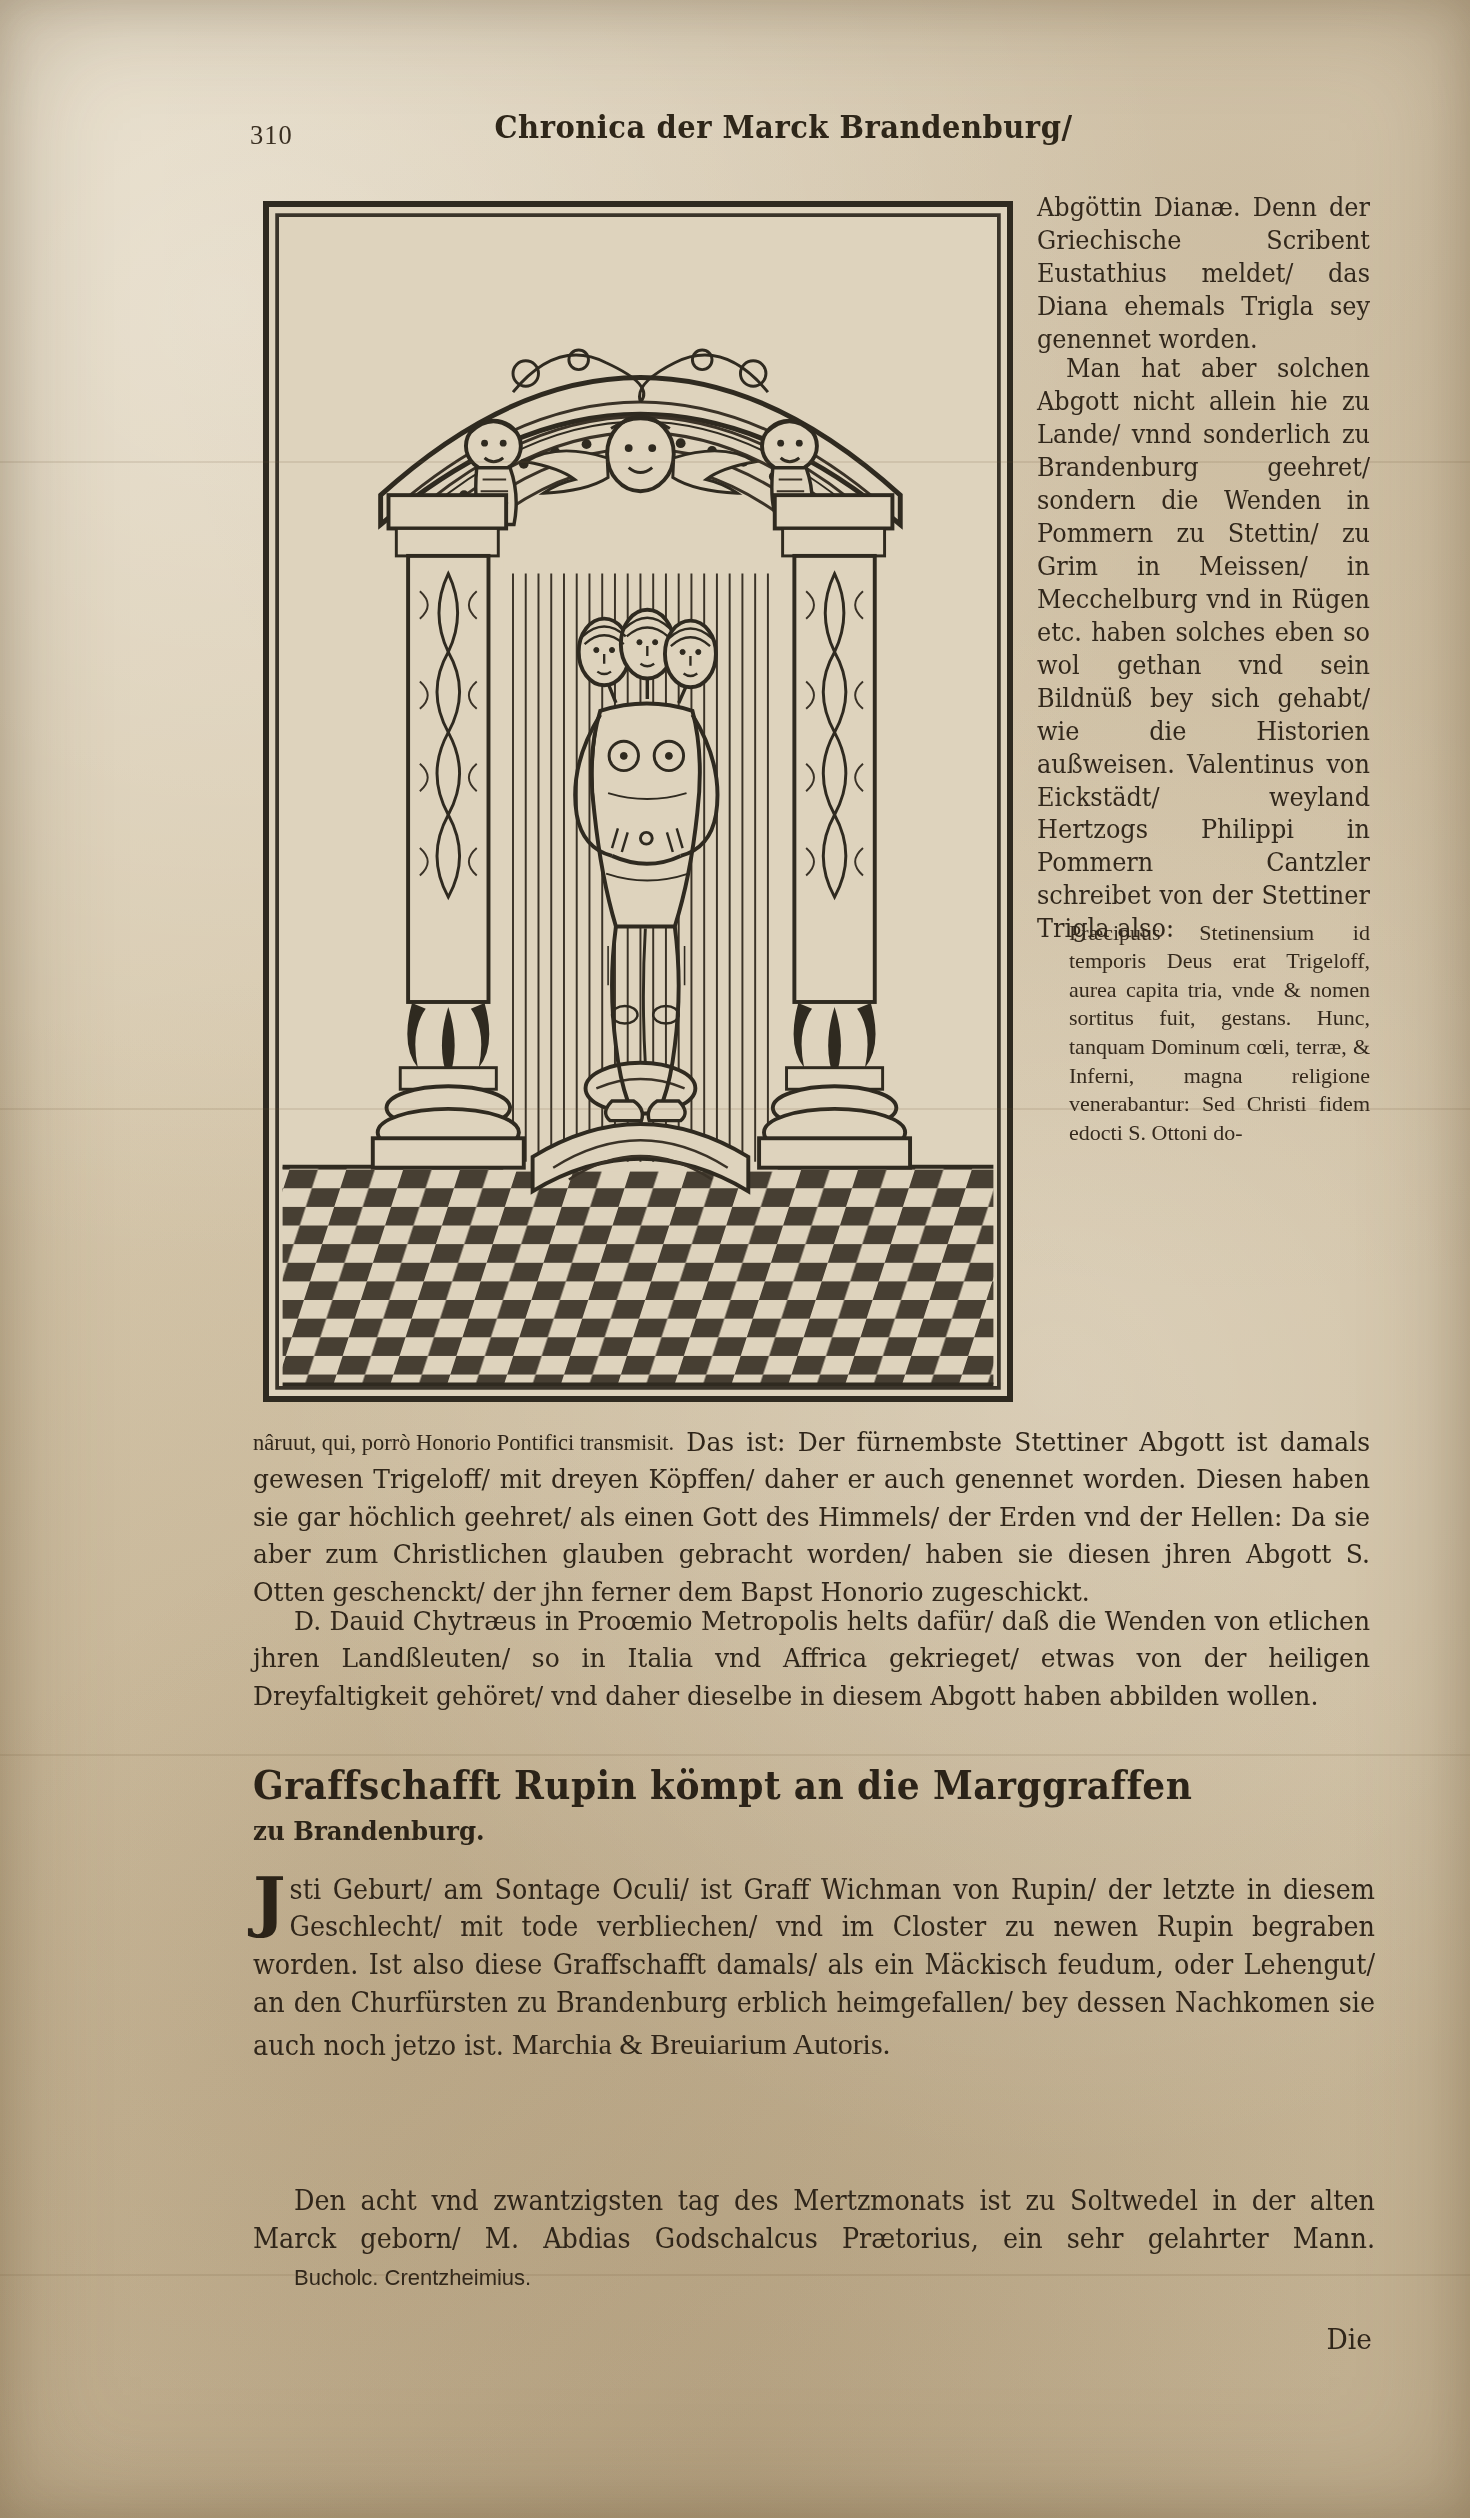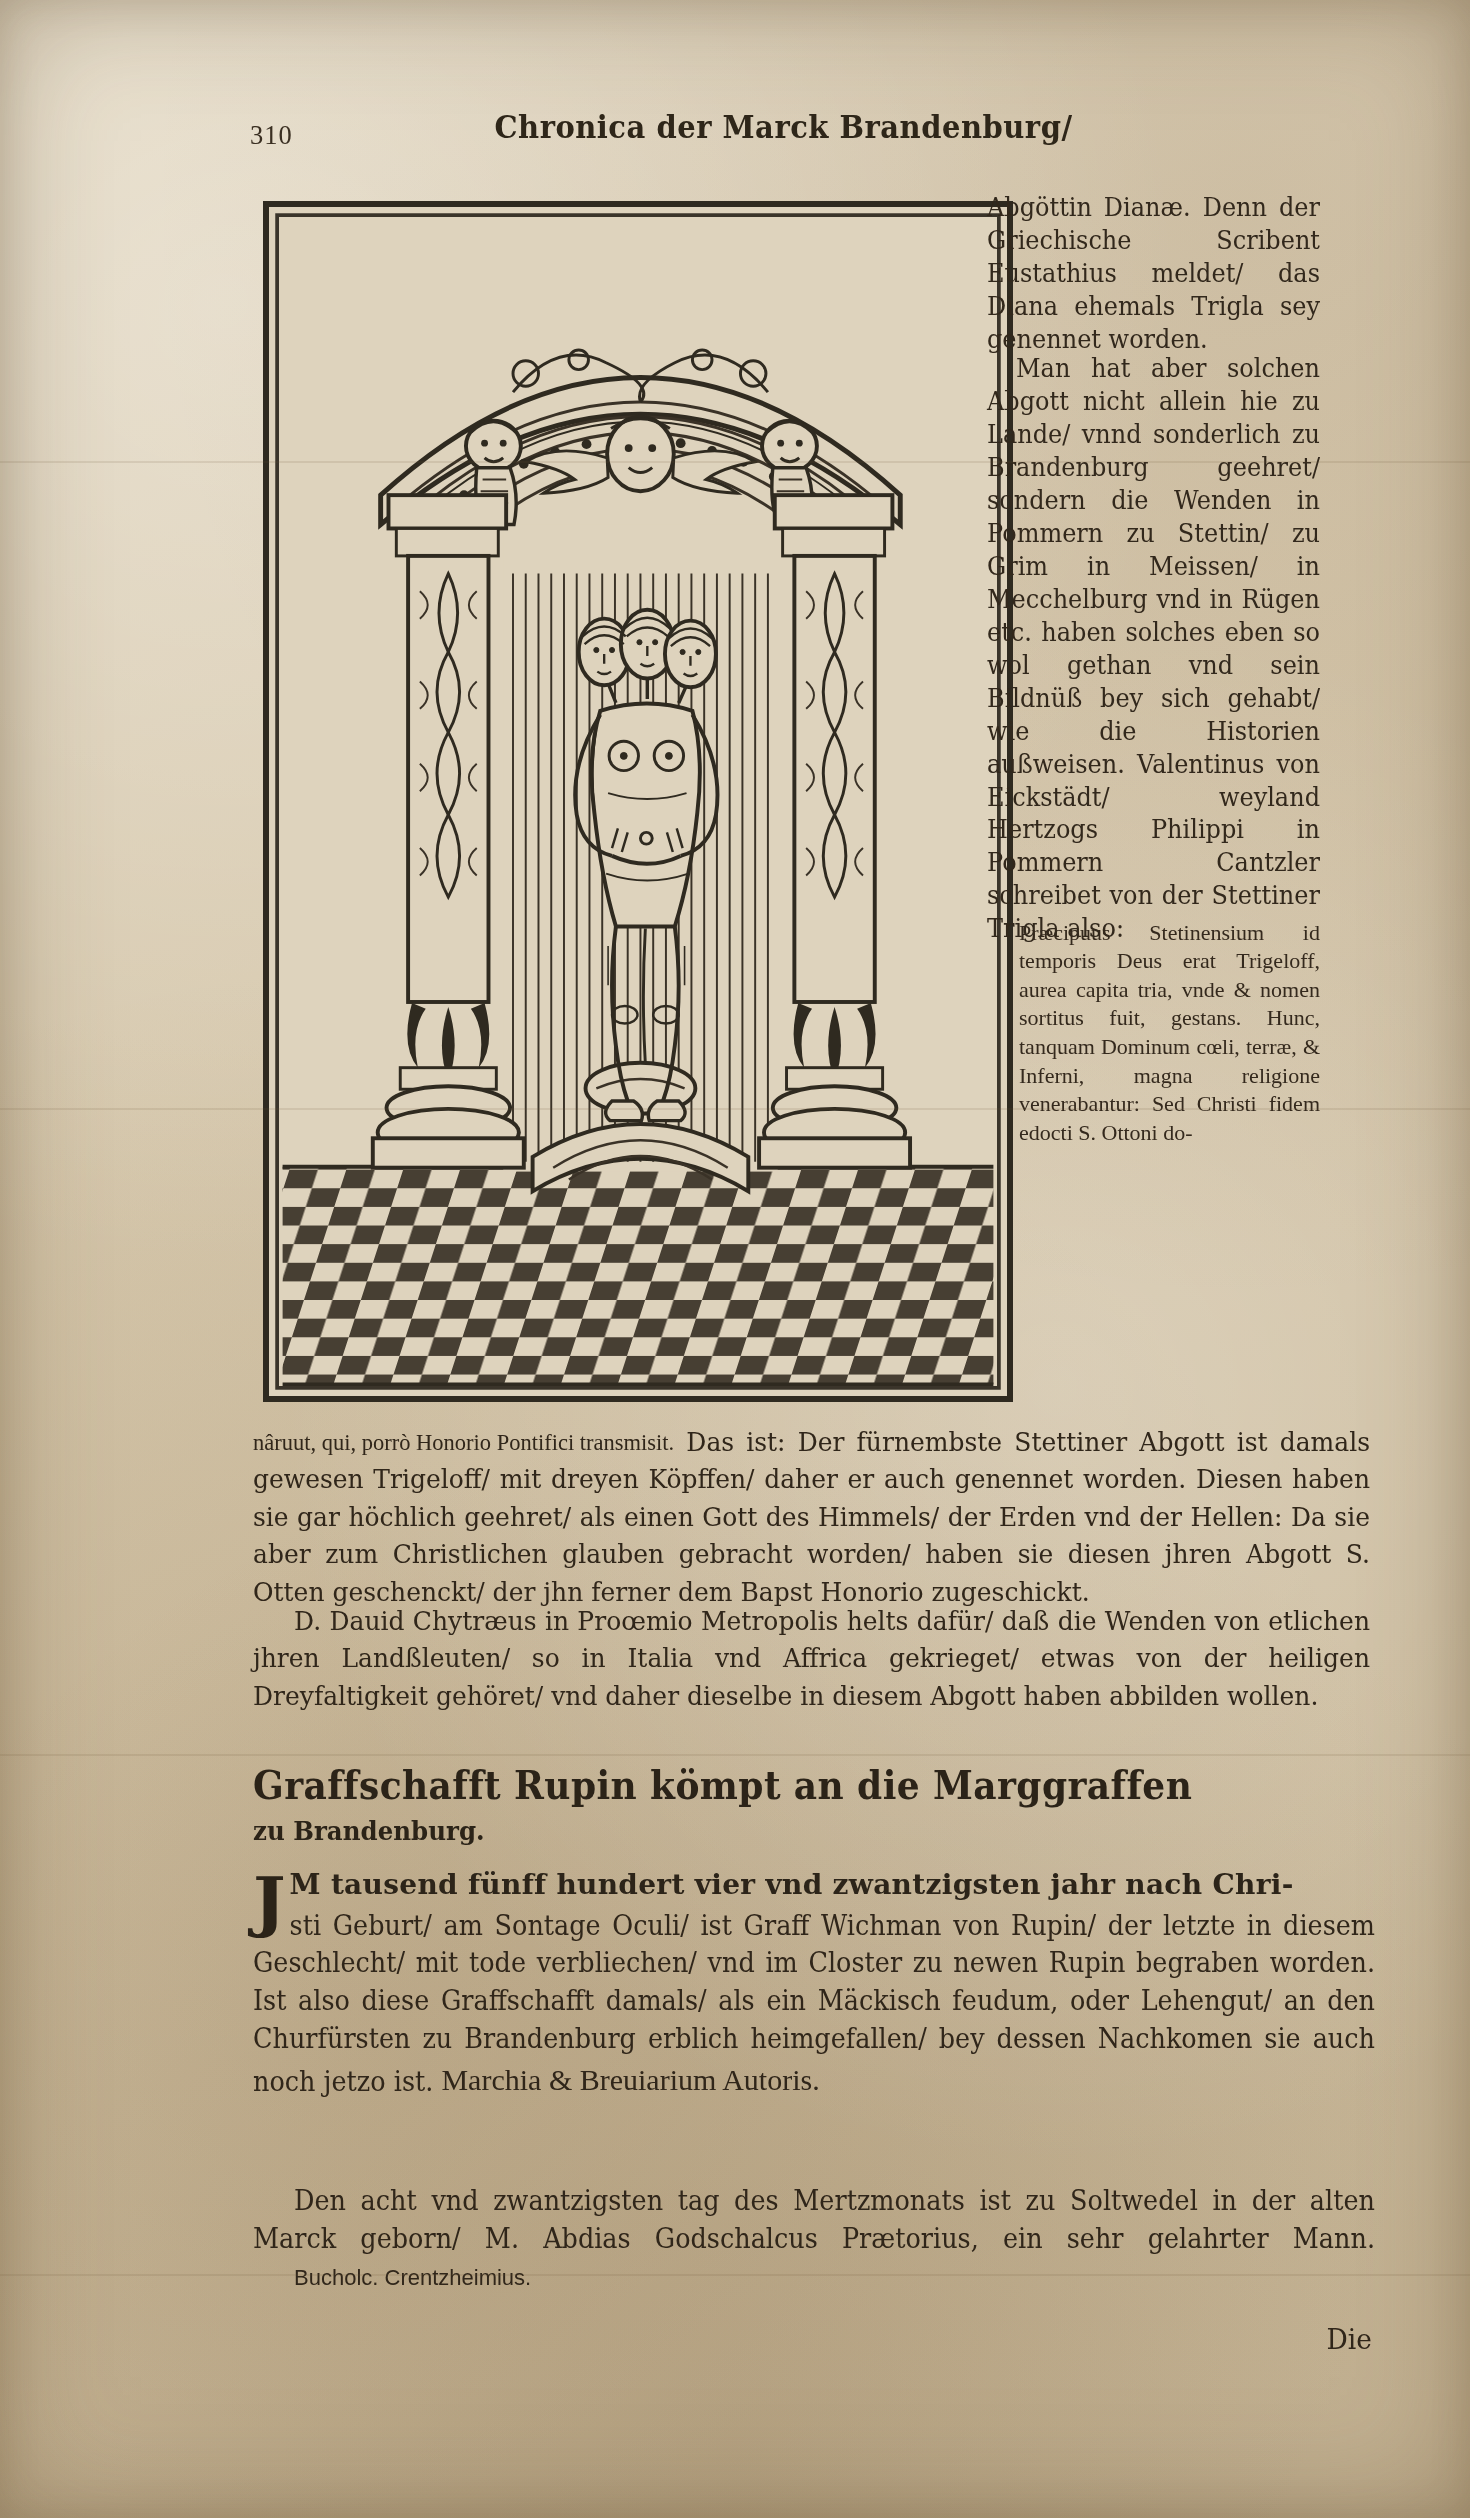--- a/index.html
+++ b/index.html
@@ -80,21 +80,21 @@
   }
   .woodcut .frame-inner {
     position: absolute;
     left: 13.7px; top: 13.7px; right: 13.7px; bottom: 13.7px;
     border: 2.9px solid #3a342a;
   }
   .woodcut svg { position: absolute; left: 0; top: 0; }
   
   .side-col {
     position: absolute;
-    left: 987px;
+    left: 1037px;
     top: 192px;
     width: 333px;
   }
   .side-col .frak {
     font-family: "DejaVu Serif", serif;
     font-size: 24px;
     line-height: 1.295;
     color: #32281c;
     text-align: justify;
     transform: scaleY(1.06);
@@ -495,21 +495,20 @@
       <p class="frakpara ind">D. Dauid Chytræus in Proœmio Metropolis helts dafür/ daß die Wenden von etlichen jhren Landßleuten/ so in Italia vnd Affrica gekrieget/ etwas von der heiligen Dreyfaltigkeit gehöret/ vnd daher dieselbe in diesem Abgott haben abbilden wollen.</p>
     </div>
 
     <div class="sec-head">
       <div class="line1">Graffschafft Rupin kömpt an die Marggraffen</div>
       <div class="line2">zu Brandenburg.</div>
     </div>
 
     <div class="open-block">
       <span class="dropcap">J</span>
-      <span class="open-first">M tausend fünff hundert vier vnd zwantzigsten jahr nach Chri-</span>
       <div class="open-rest">
         <span>sti Geburt/ am Sontage Oculi/ ist Graff Wichman von Rupin/ der letzte in diesem Geschlecht/ mit tode verbliechen/ vnd im Closter zu newen Rupin begraben worden. Ist also diese Graffschafft damals/ als ein Mäckisch feudum, oder Lehengut/ an den Churfürsten zu Brandenburg erblich heimgefallen/ bey dessen Nachkomen sie auch noch jetzo ist.</span>
         <span class="lat">Marchia &amp; Breuiarium Autoris.</span>
       </div>
     </div>
 
     <p class="tail-para">
       <span>Den acht vnd zwantzigsten tag des Mertzmonats ist zu Soltwedel in der alten Marck geborn/ M. Abdias Godschalcus Prætorius, ein sehr gelahrter Mann.</span>
       <span class="lat">Bucholc. Crentzheimius.</span>
     </p>

